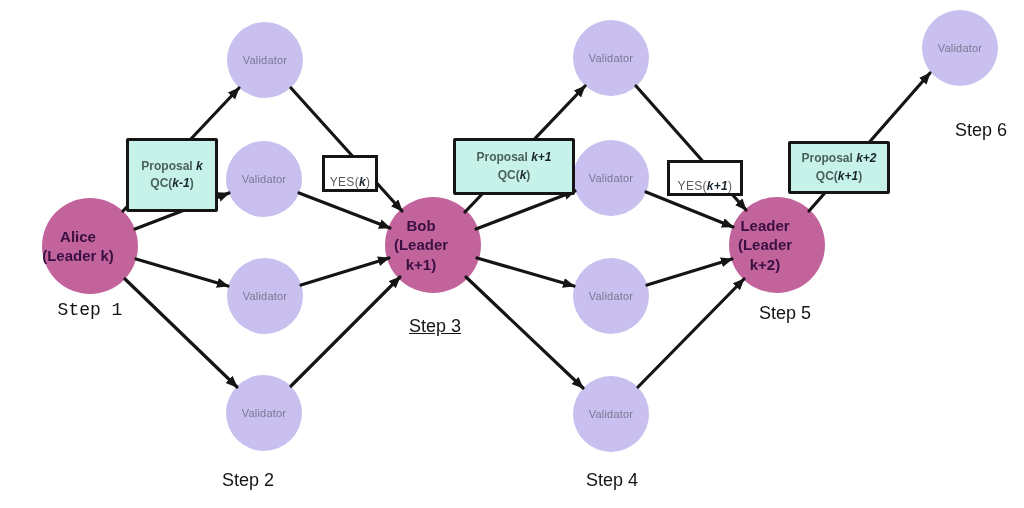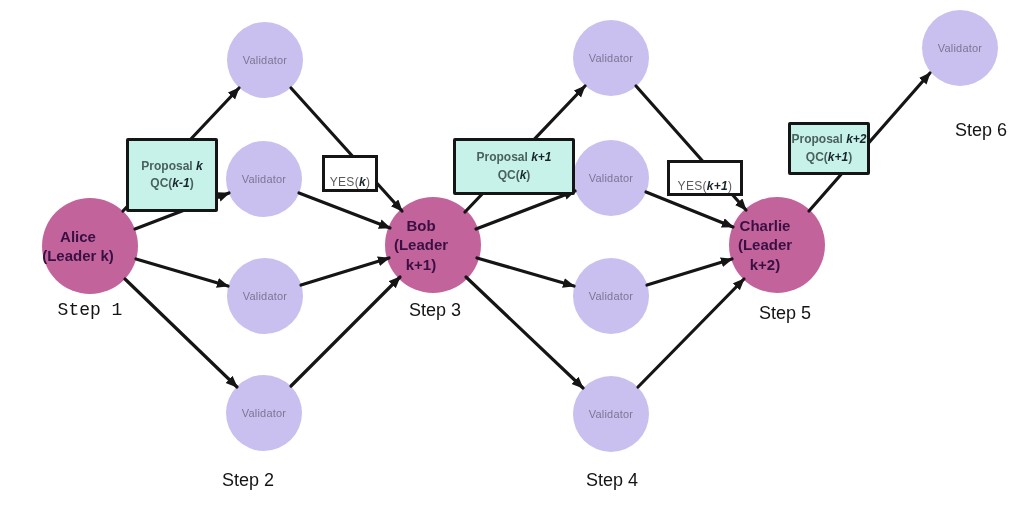--- a/index.html
+++ b/index.html
@@ -94,21 +94,21 @@
 
   <div class="circle leader" style="left:42px; top:198px;">
     <span class="nm">Alice</span>
     <span class="role">(Leader k)</span>
   </div>
   <div class="circle leader" style="left:385px; top:197px;">
     <span class="nm">Bob</span>
     <span class="role">(Leader k+1)</span>
   </div>
   <div class="circle leader" style="left:729px; top:197px;">
-    <span class="nm">Charlie</span>
+    <span class="nm">Leader</span>
     <span class="role">(Leader k+2)</span>
   </div>
 
   <div class="circle validator" style="left:227px; top:22px;">
       <span>Validator</span>
     </div>
   <div class="circle validator" style="left:226px; top:141px;">
       <span>Validator</span>
     </div>
   <div class="circle validator" style="left:227px; top:258px;">
@@ -167,36 +167,36 @@
   </svg>
 
   <div class="pbox" style="left:126px; top:138px; width:92px; height:74px;">
     <div><span>Proposal </span><span class="var">k</span></div>
     <div><span>QC(</span><span class="var">k-1</span><span>)</span></div>
   </div>
   <div class="pbox" style="left:453px; top:138px; width:122px; height:57px;">
     <div><span>Proposal </span><span class="var">k+1</span></div>
     <div><span>QC(</span><span class="var">k</span><span>)</span></div>
   </div>
-  <div class="pbox" style="left:788px; top:122px; width:82px; height:53px;">
+  <div class="pbox" style="left:788px; top:141px; width:102px; height:53px;">
     <div><span>Proposal </span><span class="var">k+2</span></div>
     <div><span>QC(</span><span class="var">k+1</span><span>)</span></div>
   </div>
 
   <div class="ybox" style="left:322px; top:155px; width:56px; height:37px;">
     <span>YES(</span>
       <span class="var">k</span>
       <span>)</span>
   </div>
   <div class="ybox" style="left:667px; top:160px; width:76px; height:36px;">
     <span>YES(</span>
       <span class="var">k+1</span>
       <span>)</span>
   </div>
 
   <div class="step" style="left:90px;  top:300px;font-family:Liberation Mono, monospace;">Step 1</div>
   <div class="step" style="left:248px; top:470px;">Step 2</div>
-  <div class="step" style="left:435px; top:300px;">Step 3</div>
+  <div class="step" style="left:435px; top:316px;text-decoration:underline;">Step 3</div>
   <div class="step" style="left:612px; top:470px;">Step 4</div>
   <div class="step" style="left:785px; top:303px;">Step 5</div>
   <div class="step" style="left:961px; top:120px;margin-left:20px;">Step 6</div>
 
 </div>
 
 </body></html>

